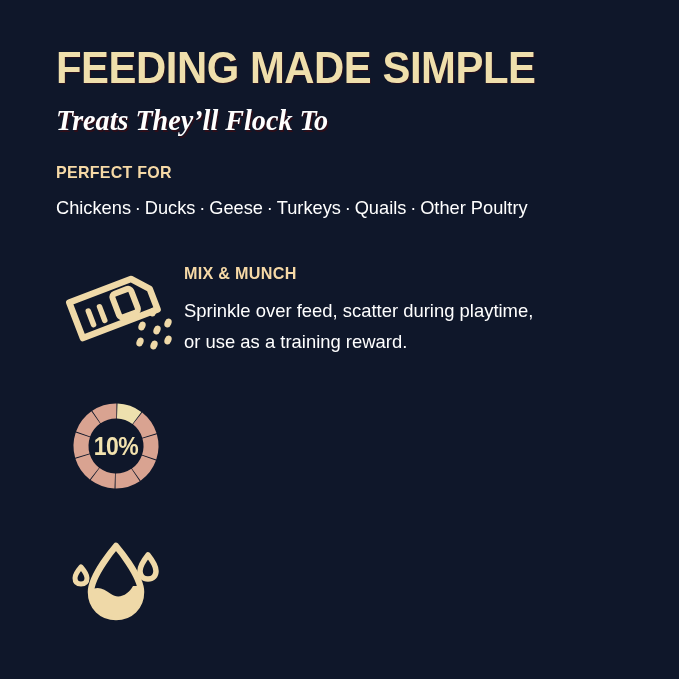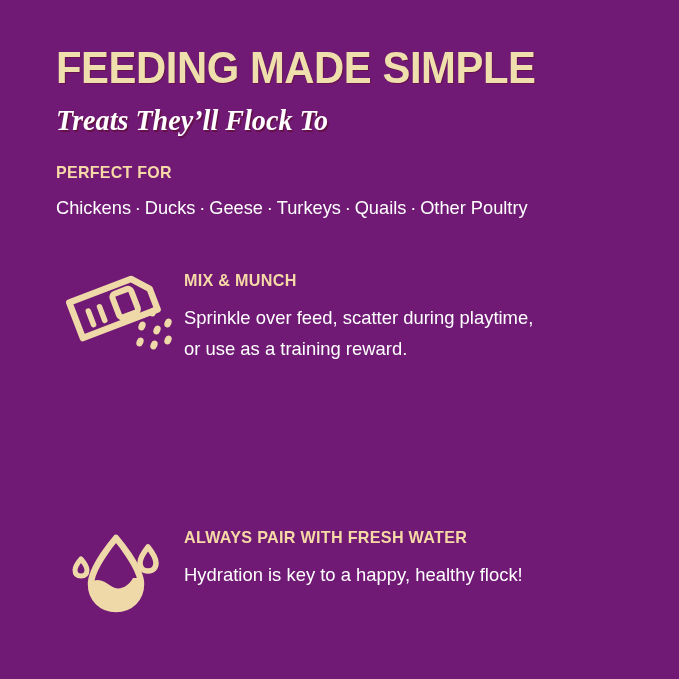--- a/index.html
+++ b/index.html
@@ -11,21 +11,21 @@
     height: 679px;
     overflow: hidden;
     font-family: "Liberation Sans", sans-serif;
     -webkit-font-smoothing: antialiased;
   }
 
   #infographic {
     position: relative;
     width: 679px;
     height: 679px;
-    background: #701a75;
+    background: #0f172a;
     box-sizing: border-box;
   }
 
   
   .header {
     position: absolute;
     left: 56px;
     top: 44px;
     width: 600px;
   }
@@ -94,21 +94,21 @@
     width: 679px;
   }
 
   .tip {
     position: relative;
     display: flex;
     align-items: flex-start;
     padding-left: 52px;
     min-height: 100px;
   }
-  .tip-1 { margin-bottom: 28px; align-items: flex-end; }
+  .tip-1 { margin-bottom: 28px; }
   .tip-2 { margin-bottom: 28px; }
 
   .tip-icon {
     flex: 0 0 128px;
     width: 128px;
     height: 108px;
     display: flex;
     align-items: center;
     justify-content: center;
   }
@@ -196,40 +196,58 @@
         </svg>
       </div>
       <div class="tip-body">
         <div class="tip-heading">MIX &amp; MUNCH</div>
         <div class="tip-line first">Sprinkle over feed, scatter during playtime,</div>
         <div class="tip-line">or use as a training reward.</div>
       </div>
     </div>
 
     <div class="tip tip-2">
+      <div class="tip-icon">
+        <div class="ring-wrap">
+          <svg width="104" height="104" viewBox="0 0 104 104" aria-hidden="true">
+            <g transform="translate(52,52)">
+
+              <g fill="none" stroke-width="15">
+                <path stroke="#EDE0AE" d="M 0 -35 A 35 35 0 0 1 19.9 -28.8" transform="rotate(2)"></path>
+                <path stroke="#D9A391" d="M 0 -35 A 35 35 0 0 1 19.9 -28.8" transform="rotate(38)"></path>
+                <path stroke="#D9A391" d="M 0 -35 A 35 35 0 0 1 19.9 -28.8" transform="rotate(74)"></path>
+                <path stroke="#D9A391" d="M 0 -35 A 35 35 0 0 1 19.9 -28.8" transform="rotate(110)"></path>
+                <path stroke="#D9A391" d="M 0 -35 A 35 35 0 0 1 19.9 -28.8" transform="rotate(146)"></path>
+                <path stroke="#D9A391" d="M 0 -35 A 35 35 0 0 1 19.9 -28.8" transform="rotate(182)"></path>
+                <path stroke="#D9A391" d="M 0 -35 A 35 35 0 0 1 19.9 -28.8" transform="rotate(218)"></path>
+                <path stroke="#D9A391" d="M 0 -35 A 35 35 0 0 1 19.9 -28.8" transform="rotate(254)"></path>
+                <path stroke="#D9A391" d="M 0 -35 A 35 35 0 0 1 19.9 -28.8" transform="rotate(290)"></path>
+                <path stroke="#D9A391" d="M 0 -35 A 35 35 0 0 1 19.9 -28.8" transform="rotate(326)"></path>
+              </g>
+            </g>
+          </svg>
+          <div class="ring-label">10%</div>
+        </div>
+      </div>
     </div>
 
     <div class="tip tip-3">
       <div class="tip-icon">
         <svg width="110" height="100" viewBox="0 0 110 100" fill="none" aria-hidden="true">
 
           <path d="M55 14 C55 14 80 43 80 60 C80 75 69 85 55 85 C41 85 30 75 30 60 C30 43 55 14 55 14 Z" stroke="#EFD9A8" stroke-width="6.5" stroke-linejoin="round" fill="none"></path>
 
           <clipPath id="dropClip">
             <path d="M55 14 C55 14 80 43 80 60 C80 75 69 85 55 85 C41 85 30 75 30 60 C30 43 55 14 55 14 Z"></path>
           </clipPath>
           <g clip-path="url(#dropClip)">
             <path d="M26 62 C34 52 42 56 50 62 C58 68 68 62 72 54 L84 54 L84 92 L26 92 Z" fill="#EFD9A8"></path>
           </g>
 
           <path d="M87 23 C87 23 95 33 95 39 C95 44 92 47 87 47 C82 47 79 44 79 39 C79 33 87 23 87 23 Z" stroke="#EFD9A8" stroke-width="5.5" stroke-linejoin="round" fill="none"></path>
 
           <path d="M20 35 C20 35 26 42 26 46 C26 50 24 52 20 52 C16 52 14 50 14 46 C14 42 20 35 20 35 Z" stroke="#EFD9A8" stroke-width="5" stroke-linejoin="round" fill="none"></path>
         </svg>
       </div>
-      <div class="tip-body">
-        <div class="tip-heading">ALWAYS PAIR WITH FRESH WATER</div>
-        <div class="tip-line first">Hydration is key to a happy, healthy flock!</div>
-      </div>
     </div>
 
   </div>
 </div>
 
 </body></html>

